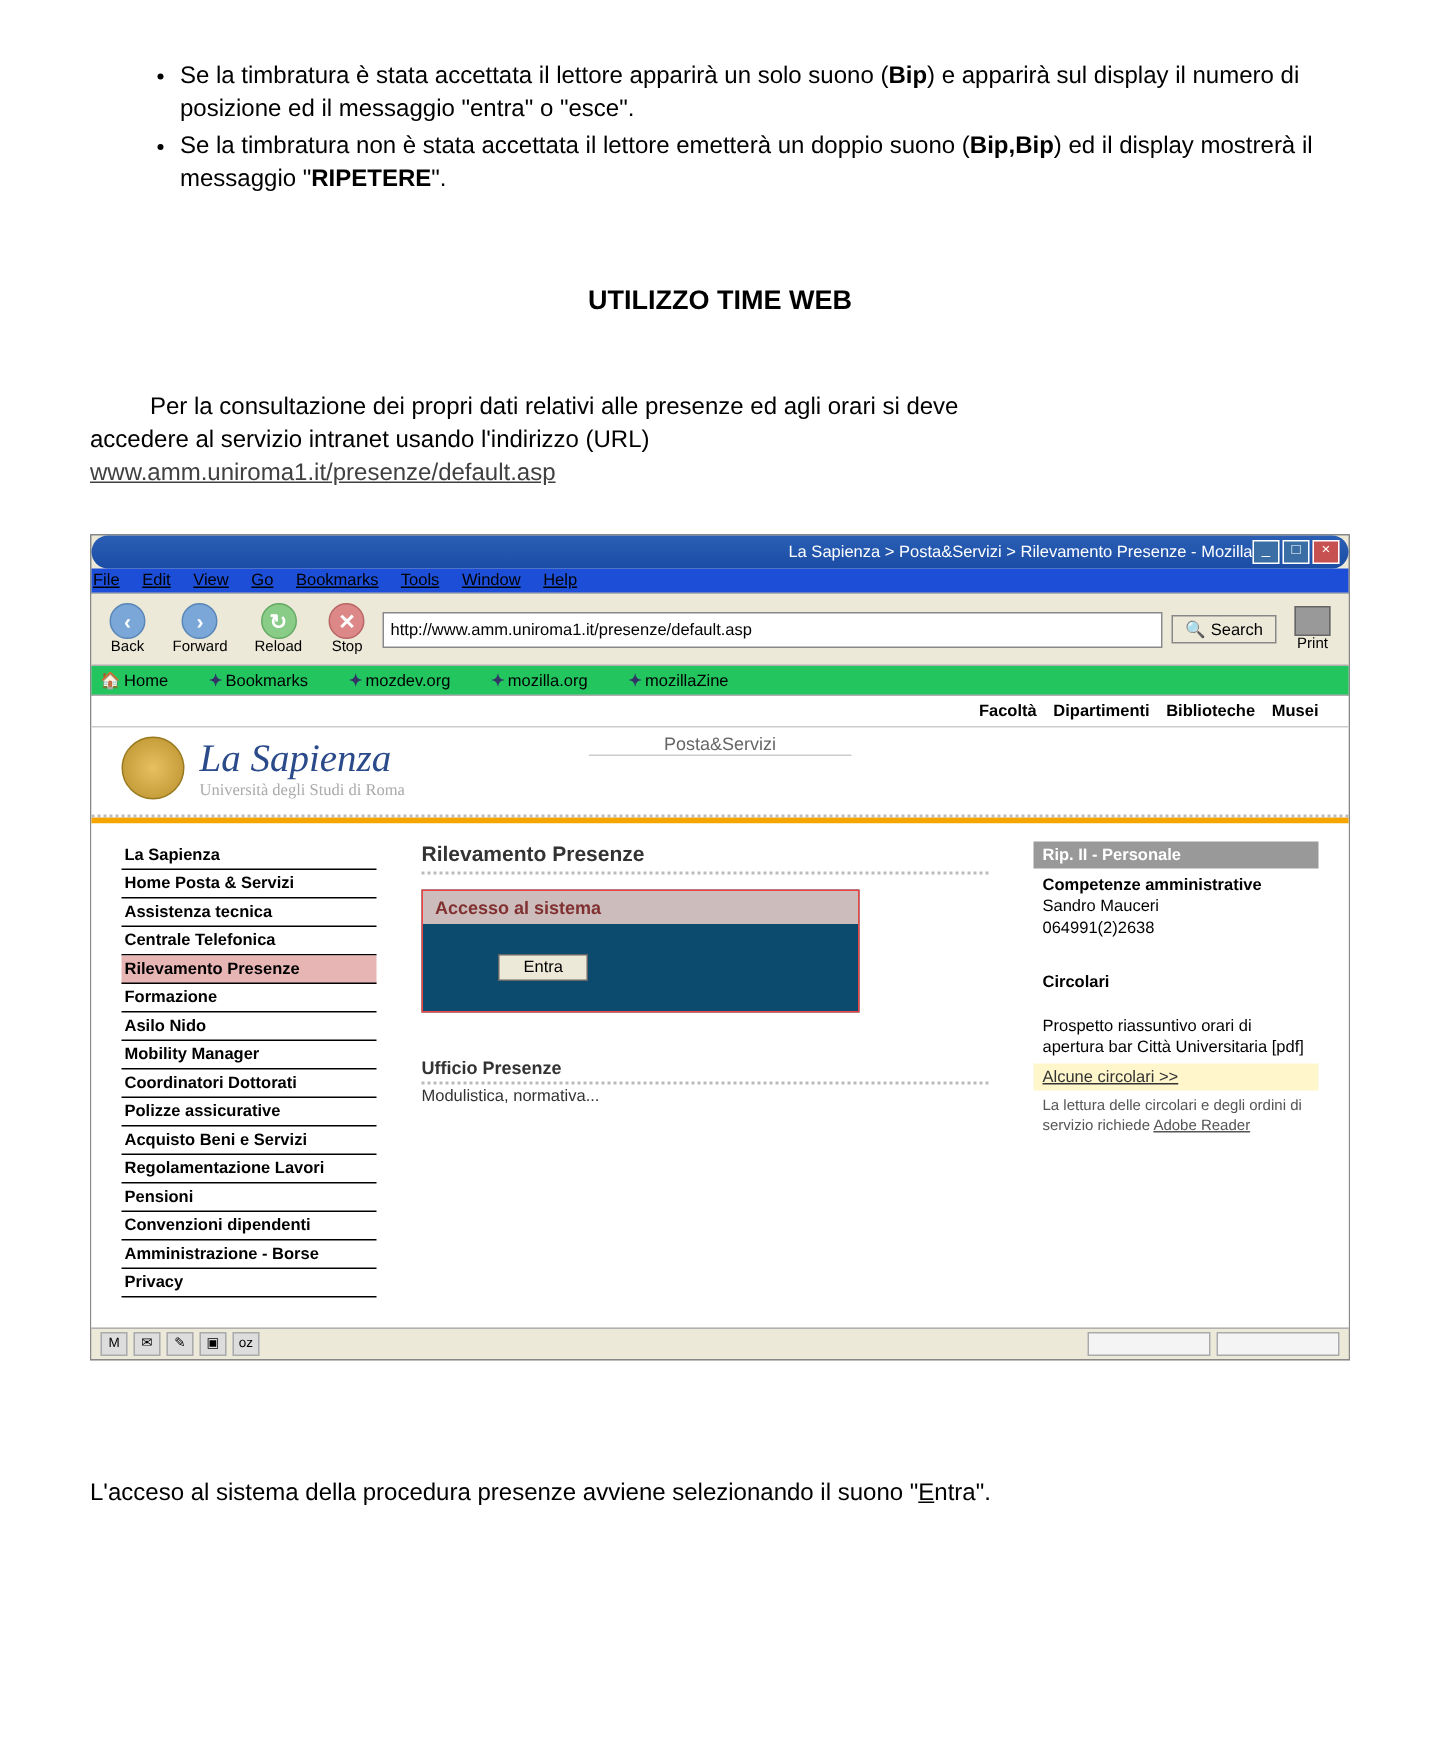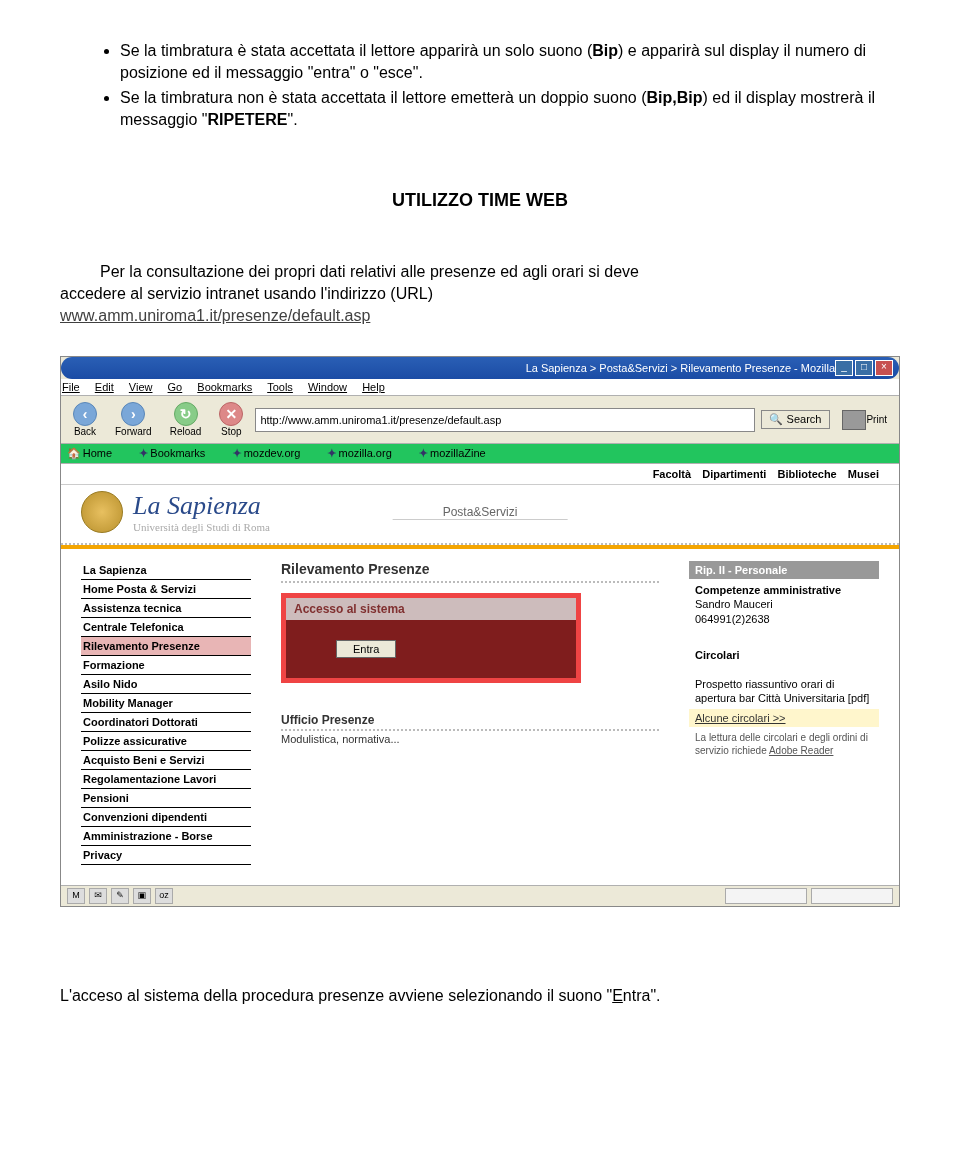--- a/index.html
+++ b/index.html
@@ -53,21 +53,21 @@
     border-radius: 11px;
   }
   .titlebar .tbtns { display:flex; gap:2px; }
   .titlebar .tbtn {
     width:16px; height:14px;
     background:#c75050; border:1px solid #fff;
     font-size:10px; text-align:center; line-height:12px; color:#fff;
   }
   .titlebar .tbtn.min, .titlebar .tbtn.max { background:#3a6ea5; }
   .menubar {
-    background:#ffffff; padding:2px 1px; border-bottom:1px solid #b0b0b0;
+    background:#1d4ed8; padding:2px 1px; border-bottom:1px solid #b0b0b0;
   }
   .menubar span { margin-right:12px; }
   .menubar span u { text-decoration: underline; }
   .toolbar {
     background:#ece9d8; padding:4px 6px; border-bottom:1px solid #b0b0b0;
     display:flex; align-items:center; gap:6px;
   }
   .navbtn {
     display:flex; flex-direction:column; align-items:center;
     padding:2px 6px; font-size:10px;
@@ -80,21 +80,21 @@
   }
   .navbtn .ico.stop { background:#d88; border-color:#b66; }
   .navbtn .ico.reload { background:#8c8; border-color:#6a6; }
   .urlbox {
     flex:1; background:#fff; border:1px solid #888; padding:2px 4px;
     display:flex; align-items:center; height:18px;
   }
   .sbtn {
     border:1px solid #888; background:#ece9d8; padding:2px 8px;
   }
-  .printbtn { display:flex; flex-direction:row; align-items:center; font-size:10px; padding:2px 6px; }
+  .printbtn { display:flex; flex-direction:column; align-items:center; font-size:10px; padding:2px 6px; }
   .printbtn .pico { width:22px; height:18px; background:#999; border:1px solid #666; }
   .bookmarkbar {
     background:#22c55e; padding:3px 6px; border-bottom:1px solid #b0b0b0;
   }
   .bookmarkbar span { margin-right:12px; }
   .bookmarkbar .bmico { color:#336; font-weight:bold; margin-right:2px; }
   .page-area { background:#fff; }
   .topnav {
     text-align:right; padding:4px 20px; font-weight:bold;
     border-bottom:1px solid #ccc; font-size:11px;
@@ -106,42 +106,42 @@
   }
   .logo-block { display:flex; align-items:center; gap:10px; }
   .logo-circle {
     width:40px; height:40px; border-radius:50%;
     background: radial-gradient(circle,#e8c060,#b8902c);
     border:1px solid #997a20;
   }
   .logo-text .main { font-size:26px; font-family:Georgia,serif; color:#2a4a8a; font-style:italic; }
   .logo-text .sub { font-size:11px; color:#aaa; font-family:Georgia,serif; }
   .header-row .tabline {
-    position:absolute; left:50%; transform:translateX(-50%); top:20px;
+    position:absolute; left:50%; transform:translateX(-50%); top:4px;
     color:#666; font-size:12px;
   }
   .header-row .tabline .seg { border-bottom:1px solid #ccc; padding:0 50px; }
   .orange-bar { height:4px; background:#f4a500; }
   .content-row {
     display:flex; padding:12px 20px 20px 20px; gap:30px;
     background:#fff;
   }
   .sidebar { width:170px; }
   .sidebar .sitem {
     border-bottom:1px solid #000; padding:3px 2px; font-weight:bold;
     font-size:11px; color:#000;
   }
   .sidebar .sitem.active { background:#e8b5b5; }
   .center-col { flex:1; }
   .center-col h3 {
     margin:0 0 2px 0; font-size:14px; font-weight:bold; color:#333;
     border-bottom:2px dotted #bbb; padding-bottom:4px;
   }
   .access-box {
-    background:#7f1d1d; border:5px solid #ef4444; margin-top:10px;
+    background:#0c4a6e; border:1px solid #ef4444; margin-top:10px;
     padding:0; width:290px;
   }
   .access-box .hdr {
     background:#cdbcbc; padding:4px 8px; font-weight:bold; color:#803030;
     font-size:12px;
   }
   .access-box .body { padding:20px 0 20px 50px; }
   .access-box button {
     background:#ece9d8; border:1px solid #666; padding:2px 16px;
     font-family:inherit; font-size:11px;

